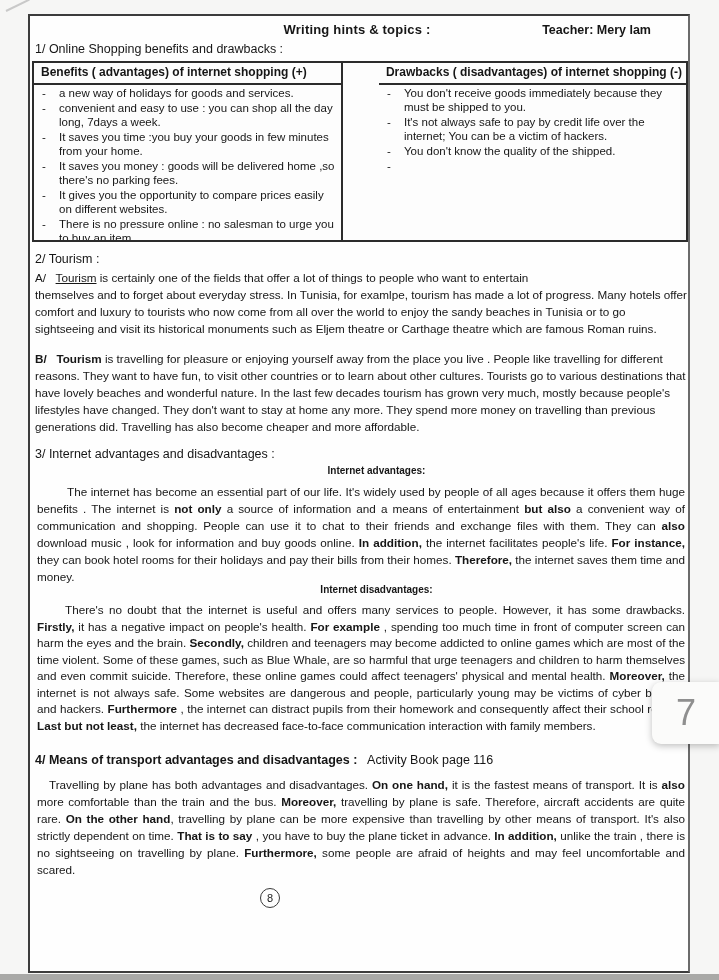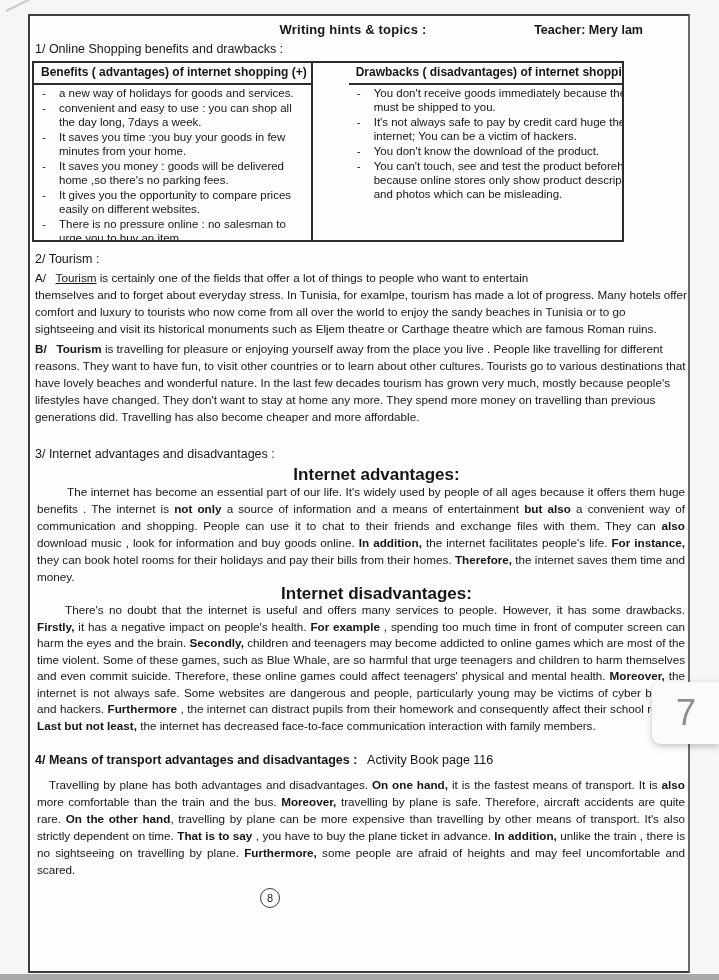--- a/index.html
+++ b/index.html
@@ -17,46 +17,46 @@
     border-right-color:#6b6b6b;
   }
   .pencil-mark{
     position:absolute; left:6px; top:10px; width:26px; height:2px;
     background:#c9c9c9; transform:rotate(-26deg); transform-origin:left center;
   }
   .bottom-strip{
     position:absolute; left:0; right:0; bottom:0; height:6px; background:#a9a9a7;
   }
   
-  .doc-header{ position:absolute; top:6px; left:0; right:12px; height:22px; }
+  .doc-header{ position:absolute; top:6px; left:0; right:4px; height:22px; }
   .doc-title{ display:block; text-align:center; font-weight:bold; font-size:13px; letter-spacing:.2px; }
   .teacher{ position:absolute; right:33px; top:1px; font-weight:bold; font-size:12.5px; }
   .sec-heading{ position:absolute; left:5px; font-weight:normal; font-size:12.5px; }
   
   .shop-table{
-    position:absolute; left:2px; top:45px; width:592px; height:181px;
+    position:absolute; left:2px; top:45px; width:656px; height:181px;
     border:2px solid #2c2c2c; display:flex; overflow:hidden; background:#fdfdfd;
   }
   .col{ height:100%; }
   .col-left{ width:317px; border-right:2px solid #2c2c2c; }
   .col-right{ flex:1;margin-left:36px; }
   .col-head{
     font-weight:bold; font-size:12px; line-height:15px;
     border-bottom:2px solid #2c2c2c; padding:2px 4px 3px 7px; white-space:nowrap;
   }
   .bullet{ display:flex; font-size:11.5px; line-height:14px; padding:1px 4px 0 8px; }
   .dash{ width:17px; flex:none; }
   .btxt{ flex:1; }
   
   .para{ font-size:11.7px; line-height:17px; }
   .b{ font-weight:bold; }
   .u{ text-decoration:underline; }
   .tourism-block{ position:absolute; left:5px; top:253px; width:652px; line-height:16.5px; }
-  .tourism-block .para + .para{ margin-top:3px; }
-  .center-title{ position:absolute; left:0; right:0; text-align:center; font-weight:bold; font-size:17px;margin-left:35px; }
+  .tourism-block .para + .para{ margin-top:13px; }
+  .center-title{ position:absolute; left:0; right:0; text-align:center; font-weight:bold; font-size:10px;margin-left:35px; }
   .adv-para{ position:absolute; left:7px; top:467px; width:648px; text-align:justify; text-indent:30px; }
   .disadv-para{ position:absolute; left:7px; top:586px; width:648px; text-align:justify; text-indent:28px; line-height:16.5px; }
   .s4-heading{ position:absolute; left:5px; top:736px; font-size:12.5px; }
   .s4-para{ position:absolute; left:7px; top:760px; width:648px; text-align:justify; text-indent:12px; }
   
   .pgnum{
     position:absolute; left:230px; top:872px; width:20px; height:20px;
     border:1.5px solid #3a3a3a; border-radius:50%;
     font-size:11px; line-height:18px; text-align:center; color:#222;
   }
@@ -115,29 +115,28 @@
     </div>
     <div class="col col-right">
       <div class="col-head">Drawbacks ( disadvantages) of internet shopping (-)</div>
       <div>
           <div class="bullet">
             <span class="dash">-</span>
             <span class="btxt">You don't receive goods immediately because they must be shipped to you.</span>
           </div>
           <div class="bullet">
             <span class="dash">-</span>
-            <span class="btxt">It's not always safe to pay by credit card huge the internet; You can be a victim of hackers.</span>
+            <span class="btxt">It's not always safe to pay by credit life over the internet; You can be a victim of hackers.</span>
           </div>
           <div class="bullet">
             <span class="dash">-</span>
-            <span class="btxt">You don't know the download of the product.</span>
+            <span class="btxt">You don't know the quality of the shipped.</span>
           </div>
           <div class="bullet">
             <span class="dash">-</span>
-            <span class="btxt">You can't touch, see and test the product beforehand because online stores only show product description and photos which can be misleading.</span>
           </div>
         </div>
     </div>
   </div>
 
   <div class="sec-heading" style="top:236px;">2/ Tourism :</div>
 
   <div class="tourism-block">
     <div class="para"><span>A/ &nbsp; </span><span class="u">Tourism</span><span> is certainly one of the fields that offer a lot of things to people who want to entertain</span><br><span>themselves and to forget about  everyday stress. In Tunisia, for examlpe, tourism has made a lot of progress. Many hotels offer comfort and luxury to tourists who now come from all over the world to enjoy the sandy beaches in Tunisia or to go sightseeing and visit its historical monuments such as Eljem theatre or Carthage theatre which are famous Roman ruins.</span></div>
     <div class="para"><span class="b">B/ &nbsp; </span><span class="b">Tourism</span><span> is travelling for pleasure or enjoying yourself away from the place you live .  People like travelling for different reasons. They want to have fun, to visit other countries  or to learn about other cultures. Tourists go to various destinations  that have lovely  beaches  and wonderful nature. In the last few decades tourism has grown very much, mostly because people's lifestyles have changed. They don't want  to stay at home any more. They spend more money on travelling than previous generations did. Travelling has also become cheaper and more affordable.</span></div>

